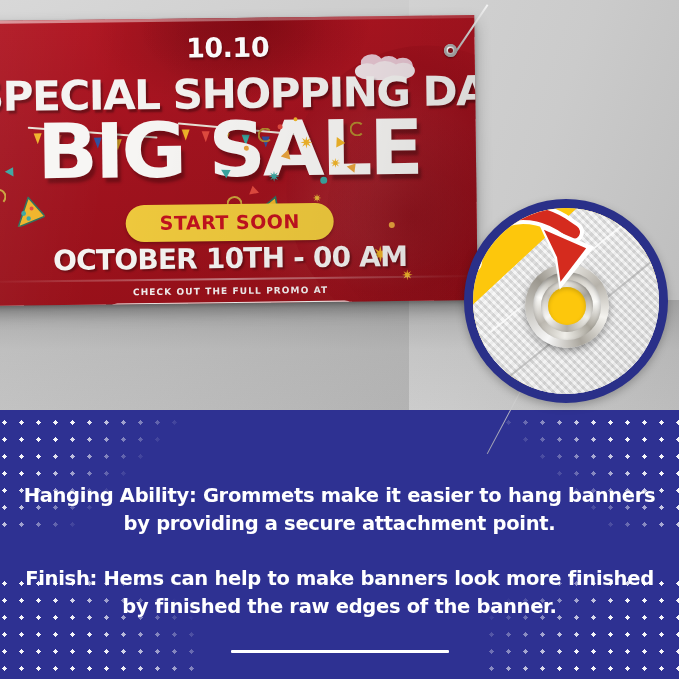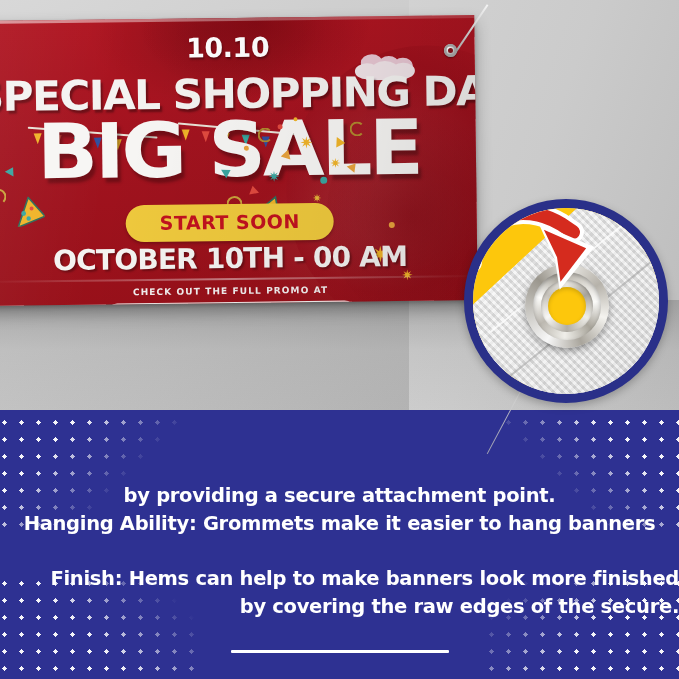--- a/index.html
+++ b/index.html
@@ -231,21 +231,21 @@
   .dots.bl{left:-4px;bottom:-6px;height:110px;-webkit-mask-image:linear-gradient(45deg,#000 45%,transparent 86%);mask-image:linear-gradient(45deg,#000 45%,transparent 86%);}
   .dots.br{right:-4px;bottom:-6px;height:110px;-webkit-mask-image:linear-gradient(315deg,#000 45%,transparent 86%);mask-image:linear-gradient(315deg,#000 45%,transparent 86%);}
 
   .para{
     position:absolute;left:0;right:0;text-align:center;
     font-family:"DejaVu Sans",sans-serif;font-weight:700;font-size:19.5px;color:#ffffff;
     line-height:1.42;letter-spacing:-0.3px;
     z-index:3;
   }
   .para.p1{top:72px;}
-  .para.p2{top:155px;text-align:right;}
+  .para.p2{top:155px;}
   .para .ln{display:block;}
 
   .rule{
     position:absolute;left:50%;transform:translateX(-50%);bottom:26px;
     width:218px;height:3px;background:#ffffff;z-index:4;border-radius:1px;
   }
 </style>
 </head>
 <body>
 
@@ -373,25 +373,25 @@
   </div>
 
 
   <div class="blue">
     <div class="dots tl"></div>
     <div class="dots tr"></div>
     <div class="dots bl"></div>
     <div class="dots br"></div>
 
     <div class="para p1">
+      <span class="ln">Hanging Ability: Grommets make it easier to hang banners</span>
       <span class="ln">by providing a secure attachment point.</span>
-      <span class="ln">Hanging Ability: Grommets make it easier to hang banners</span>
     </div>
 
     <div class="para p2">
       <span class="ln">Finish: Hems can help to make banners look more finished</span>
-      <span class="ln">by covering the raw edges of the secure.</span>
+      <span class="ln">by finished the raw edges of the banner.</span>
     </div>
 
     <div class="rule"></div>
   </div>
 
 </div>
 
 </body></html>

